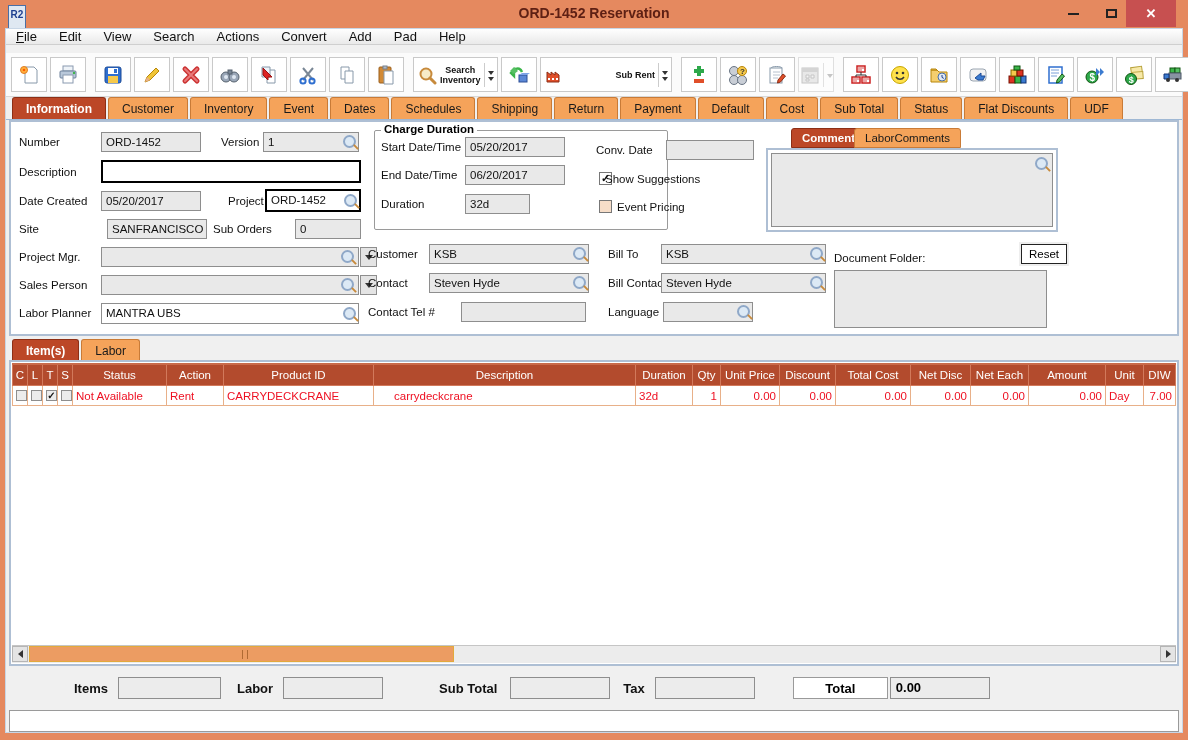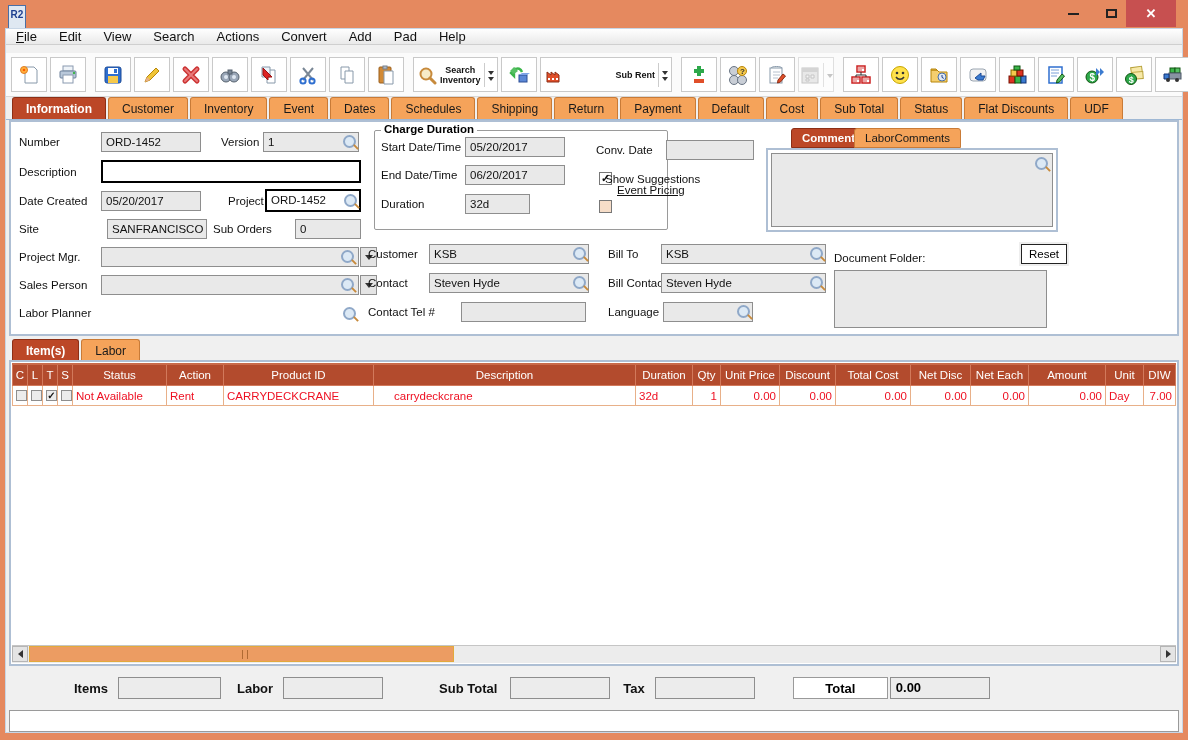--- a/index.html
+++ b/index.html
@@ -90,20 +90,21 @@
 
   svg{display:block;}
 </style>
 </head>
 <body>
 
 <div class="window">
 
   <div class="titlebar">
     <div class="app-icon">R2</div>
+    <div class="title-text">ORD-1452 Reservation</div>
     <div class="win-btn btn-min">
         <div class="bar"></div>
       </div>
     <div class="win-btn btn-max">
         <div class="box"></div>
       </div>
     <div class="win-btn btn-close">
         <span>✕</span>
       </div>
   </div>
@@ -397,38 +398,39 @@
         </div>
 
       <div class="lbl" style="left:8px;top:157px;">Sales Person</div>
       <div class="fld" style="left:90px;top:153px;width:258px;"></div>
       <div class="mag" style="left:330px;top:156px;"></div>
       <div class="ddbtn" style="left:349px;top:153px;">
           <div class="tri-dn"></div>
         </div>
 
       <div class="lbl" style="left:8px;top:185px;">Labor Planner</div>
+      <div class="fld white" style="left:90px;top:181px;width:258px;height:21px;">MANTRA UBS</div>
       <div class="mag" style="left:332px;top:185px;"></div>
 
       <div class="fieldset" style="left:363px;top:8px;width:292px;height:98px;">
         <div class="legend">Charge Duration</div>
         <div class="lbl" style="left:6px;top:10px;">Start Date/Time</div>
         <div class="fld" style="left:90px;top:6px;width:100px;">05/20/2017</div>
         <div class="lbl" style="left:6px;top:38px;">End Date/Time</div>
         <div class="fld" style="left:90px;top:34px;width:100px;">06/20/2017</div>
         <div class="lbl" style="left:6px;top:67px;">Duration</div>
         <div class="fld" style="left:90px;top:63px;width:65px;">32d</div>
       </div>
 
       <div class="lbl" style="left:585px;top:22px;">Conv. Date</div>
       <div class="fld" style="left:655px;top:18px;width:88px;"></div>
       <div class="cb" style="left:588px;top:50px;">✓</div>
       <div class="lbl" style="left:594px;top:51px;">Show Suggestions</div>
       <div class="cb peach" style="left:588px;top:78px;"></div>
-      <div class="lbl" style="left:606px;top:62px;text-decoration:underline;">Event Pricing</div>
+      <div class="lbl" style="left:606px;top:79px;">Event Pricing</div>
 
       <div class="lbl" style="left:357px;top:126px;">Customer</div>
       <div class="fld" style="left:418px;top:122px;width:160px;">KSB</div>
       <div class="mag" style="left:562px;top:125px;"></div>
       <div class="lbl" style="left:597px;top:126px;">Bill To</div>
       <div class="fld" style="left:650px;top:122px;width:165px;">KSB</div>
       <div class="mag" style="left:799px;top:125px;"></div>
 
       <div class="lbl" style="left:357px;top:155px;">Contact</div>
       <div class="fld" style="left:418px;top:151px;width:160px;">Steven Hyde</div>

